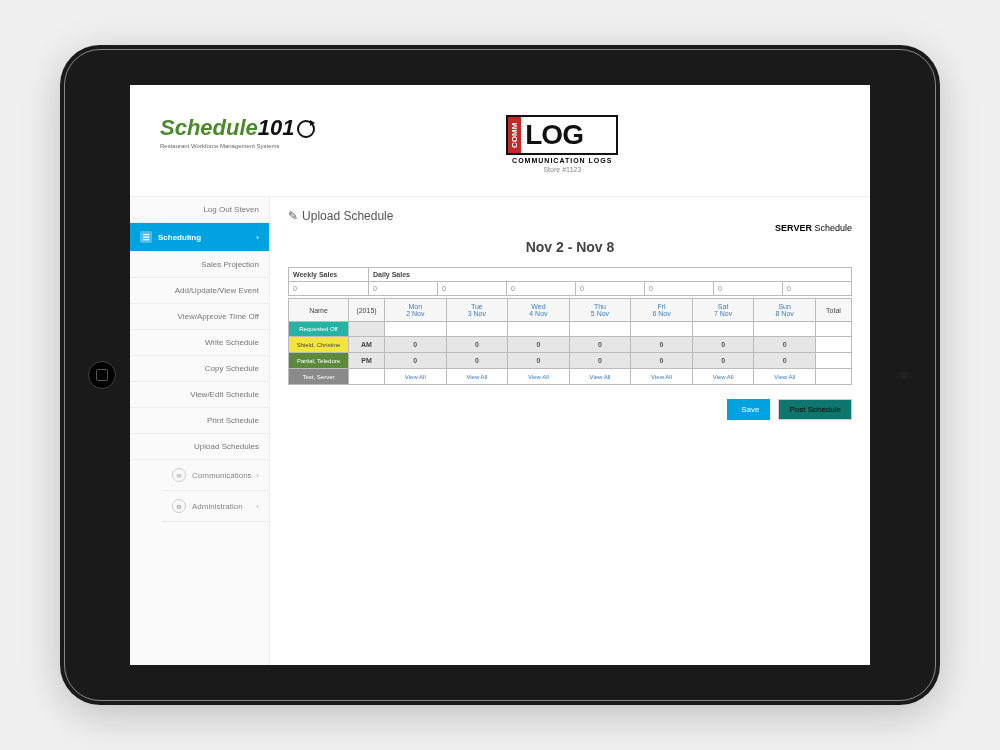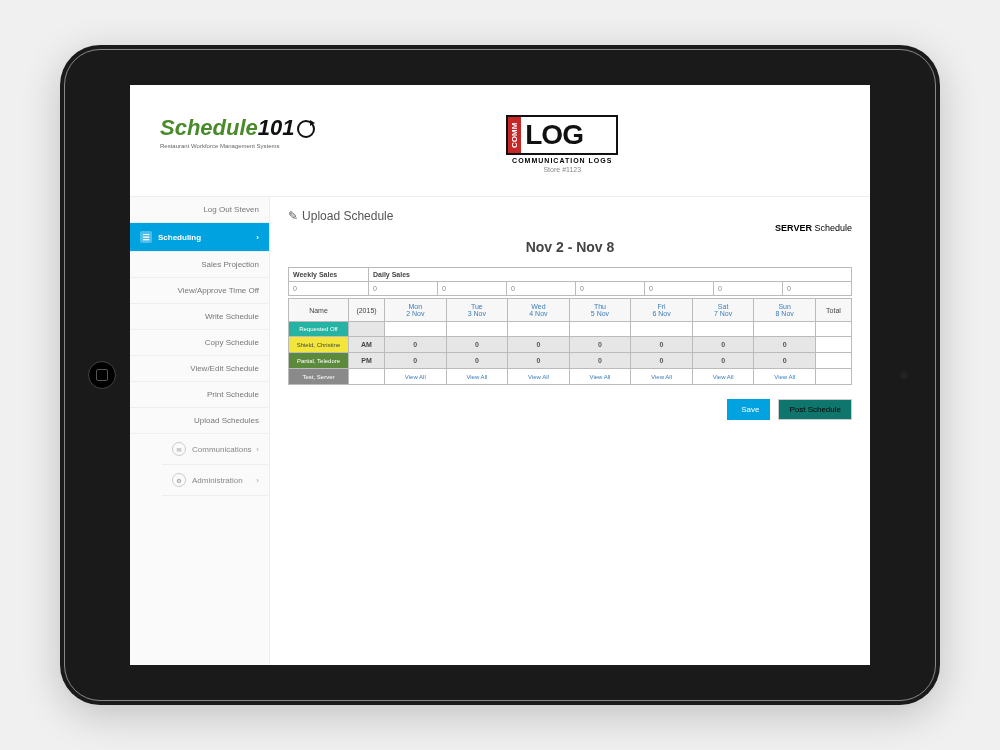--- a/index.html
+++ b/index.html
@@ -362,20 +362,21 @@
 
     <div class="content">
       <div class="sidebar">
         <div class="sidebar-item">Log Out Steven</div>
         <div class="sidebar-item active">
           <span class="icon-box">☰</span>
           <span>Scheduling</span>
           <span class="chev">›</span>
         </div>
         <div class="sidebar-item sidebar-sub">Sales Projection</div>
+        <div class="sidebar-item sidebar-sub">Add/Update/View Event</div>
         <div class="sidebar-item sidebar-sub">View/Approve Time Off</div>
         <div class="sidebar-item sidebar-sub">Write Schedule</div>
         <div class="sidebar-item sidebar-sub">Copy Schedule</div>
         <div class="sidebar-item sidebar-sub">View/Edit Schedule</div>
         <div class="sidebar-item sidebar-sub">Print Schedule</div>
         <div class="sidebar-item sidebar-sub">Upload Schedules</div>
         <div class="sidebar-item section">
           <span class="icon-circle">✉</span>
           <span>Communications</span>
           <span class="chev">›</span>

